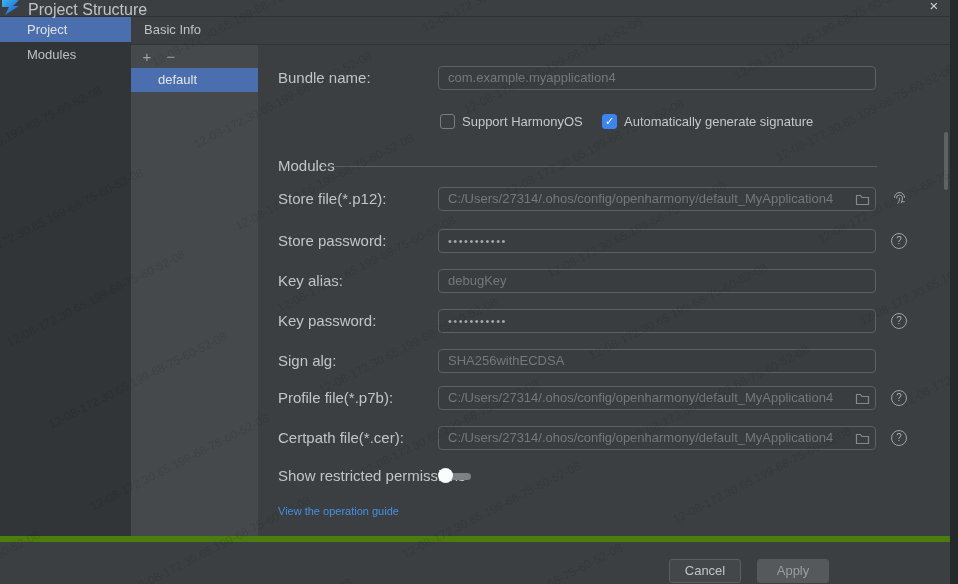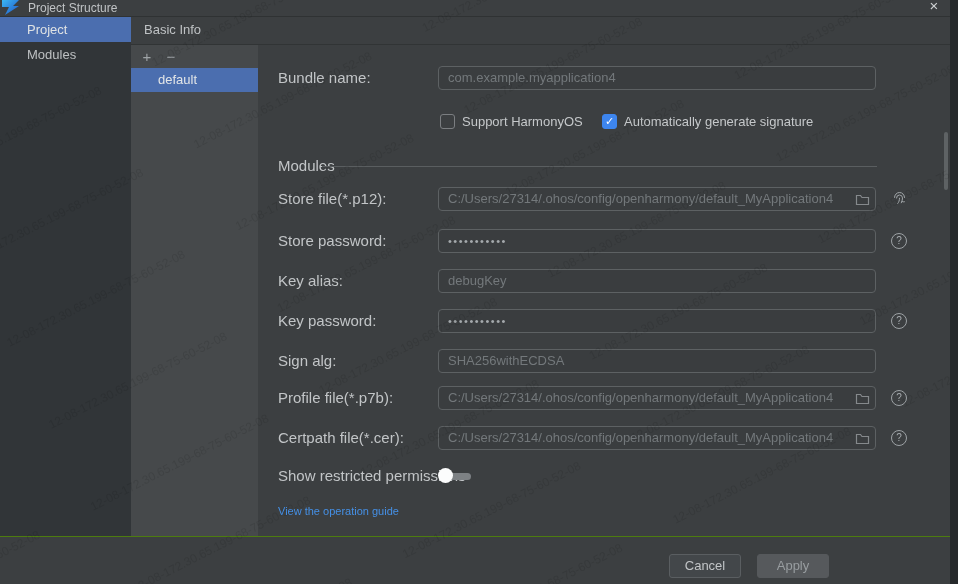--- a/index.html
+++ b/index.html
@@ -6,21 +6,21 @@
     font-family:"Liberation Sans","DejaVu Sans",sans-serif;-webkit-font-smoothing:antialiased;}
   *{box-sizing:border-box;}
   #dialog{position:absolute;left:0;top:0;width:950px;height:584px;background:#3c3f41;overflow:hidden;}
   
   #watermark{position:absolute;left:-180px;top:-140px;width:1500px;height:1000px;
     transform:rotate(-27deg);color:rgba(8,10,12,0.10);font-size:12px;line-height:92px;
     word-spacing:55px;pointer-events:none;z-index:5;overflow:hidden;}
   
   #titlebar{position:absolute;left:0;top:0;width:950px;height:17px;background:#3c3f41;
     border-bottom:1px solid #2f3233;z-index:3;}
-  #titlebar .title{position:absolute;left:28px;top:1px;font-size:12px;color:#c0c3c5;}
+  #titlebar .title{position:absolute;left:28px;top:1px;font-size:16px;color:#c0c3c5;}
   #logo{position:absolute;left:2px;top:0;width:17px;height:15px;}
   #close-btn{position:absolute;right:8px;top:-3px;width:16px;height:18px;color:#cfd2d4;
     font-size:15px;line-height:18px;text-align:center;cursor:pointer;}
   
   #sidebar{position:absolute;left:0;top:17px;width:131px;height:519px;background:#313538;z-index:2;}
   .side-item{height:25px;line-height:25px;padding-left:27px;font-size:13px;color:#bdc0c2;cursor:pointer;}
   .side-item.selected{background:#4b6eaf;color:#dfe2e4;}
   
   #tabbar{position:absolute;left:131px;top:17px;width:819px;height:28px;background:#3c3f41;
     border-bottom:1px solid #313435;display:flex;align-items:center;padding-left:0;z-index:2;}
@@ -56,21 +56,21 @@
   
   #signing-hd .flabel{color:#c2c5c7;}
   #signing-hd .hr{position:absolute;left:64px;top:11px;width:555px;height:1px;background:#5a5e60;}
   
   .toggle{position:absolute;left:180px;top:2px;width:33px;height:16px;cursor:pointer;}
   .toggle .track{position:absolute;left:10px;top:5px;width:23px;height:7px;border-radius:4px;background:#7d8184;}
   .toggle .knob{position:absolute;left:0;top:0;width:15px;height:15px;border-radius:50%;background:#fbfcfc;}
   .link{position:absolute;left:20px;font-size:11px;color:#4590e6;cursor:pointer;white-space:nowrap;}
   
   #footer{position:absolute;left:0;top:536px;width:950px;height:48px;background:#3c3f41;
-    border-top:1px solid #4d7c0f;z-index:4;}
+    border-top:6px solid #4d7c0f;z-index:4;}
   .btn{position:absolute;top:17px;height:24px;border-radius:3px;font-size:13px;text-align:center;
     line-height:22px;cursor:pointer;}
   #btn-cancel{left:669px;width:72px;background:#43474a;border:1px solid #5a5e61;color:#c2c5c7;}
   #btn-apply{left:757px;width:72px;background:#56595c;border:1px solid #56595c;color:#989da0;}
   #btn-ok{left:845px;width:74px;background:#366089;border:1px solid #6f9dcb;color:#eef1f3;font-weight:bold;margin-top:36px;}
   
   #scroll-thumb{position:absolute;left:944px;top:132px;width:4px;height:58px;background:#5e6264;border-radius:2px;z-index:4;}
   #right-strip{position:absolute;left:950px;top:0;width:8px;height:584px;background:#26292b;}
 </style>
 </head>

